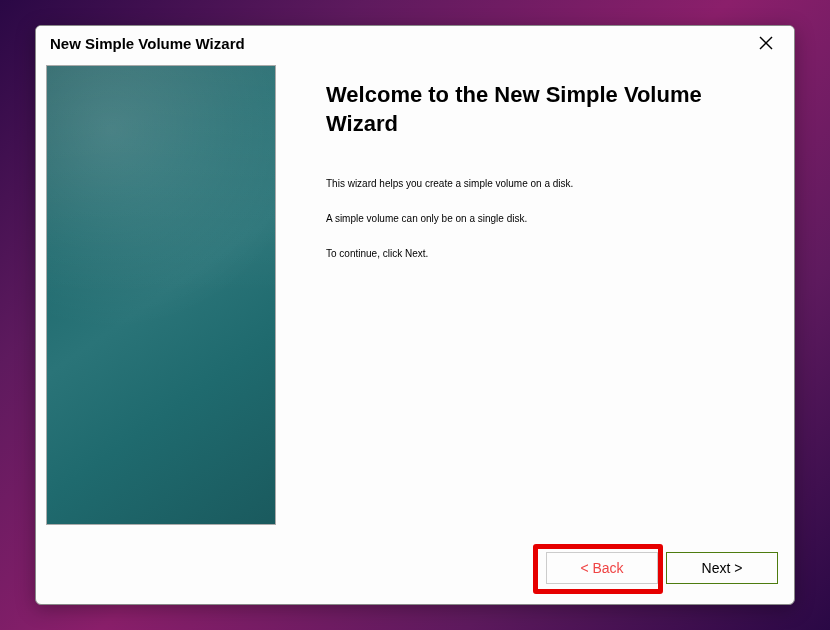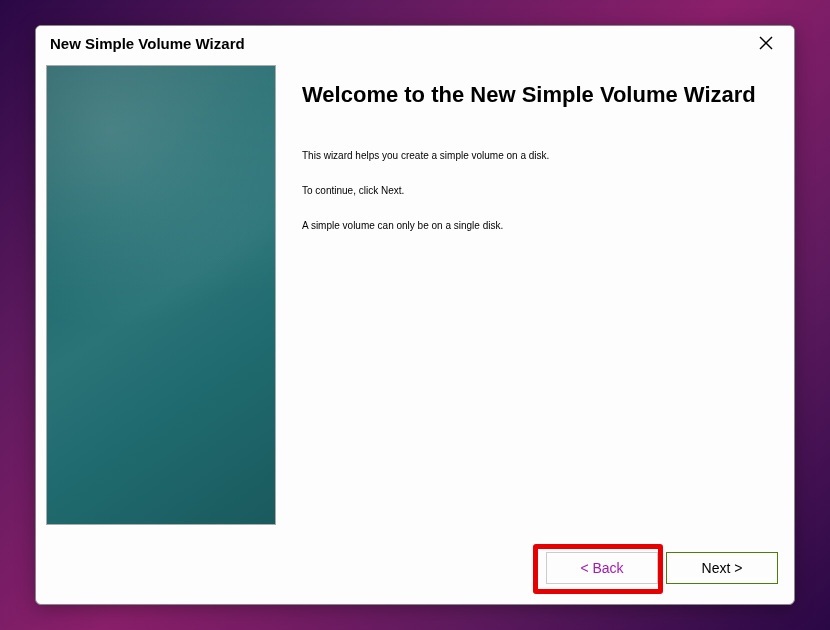--- a/index.html
+++ b/index.html
@@ -52,20 +52,21 @@
       font-size: 14px;
     }
     .close-btn svg {
       width: 14px;
       height: 14px;
     }
     .content-area {
       flex: 1;
       display: flex;
       padding: 5px 10px 0 10px;
+      gap: 24px;
     }
     .side-panel {
       width: 230px;
       height: 460px;
       background: linear-gradient(145deg, #1a5a5e 0%, #1f6a6e 30%, #2a7478 50%, #1f6a6e 70%, #1a5a5e 100%);
       position: relative;
       overflow: hidden;
       border: 1px solid #aaa;
     }
     .side-panel::before {
@@ -116,21 +117,21 @@
       width: 112px;
       height: 32px;
       background: #fdfdfd;
       border: 1px solid #ccc;
       font-size: 14px;
       font-family: inherit;
       cursor: pointer;
       color: #000;
     }
     .wiz-btn.disabled {
-      color: #a21caf;
+      color: #ef4444;
       cursor: default;
     }
     .wiz-btn.primary {
       border: 1px solid #4d7c0f;
       background: #fdfdfd;
     }
     .highlight-box {
       position: absolute;
       border: 5px solid #e60000;
       border-radius: 3px;
@@ -155,22 +156,22 @@
         <line x1="13" y1="1" x2="1" y2="13" stroke="#000" stroke-width="1.4"></line>
       </svg>
     </div>
   </div>
 
   <div class="content-area">
     <div class="side-panel"></div>
     <div class="main-panel">
       <h1 class="wizard-heading">Welcome to the New Simple Volume Wizard</h1>
       <p class="wizard-text">This wizard helps you create a simple volume on a disk.</p>
+      <p class="wizard-text">A simple volume can only be on a single disk.</p>
       <p class="wizard-text">To continue, click Next.</p>
-      <p class="wizard-text">A simple volume can only be on a single disk.</p>
     </div>
   </div>
 
   <div class="button-row">
     <button class="wiz-btn disabled">&lt; Back</button>
     <button class="wiz-btn primary">Next &gt;</button>
   </div>
 
   <div class="highlight-box next-highlight"></div>
 </div>

